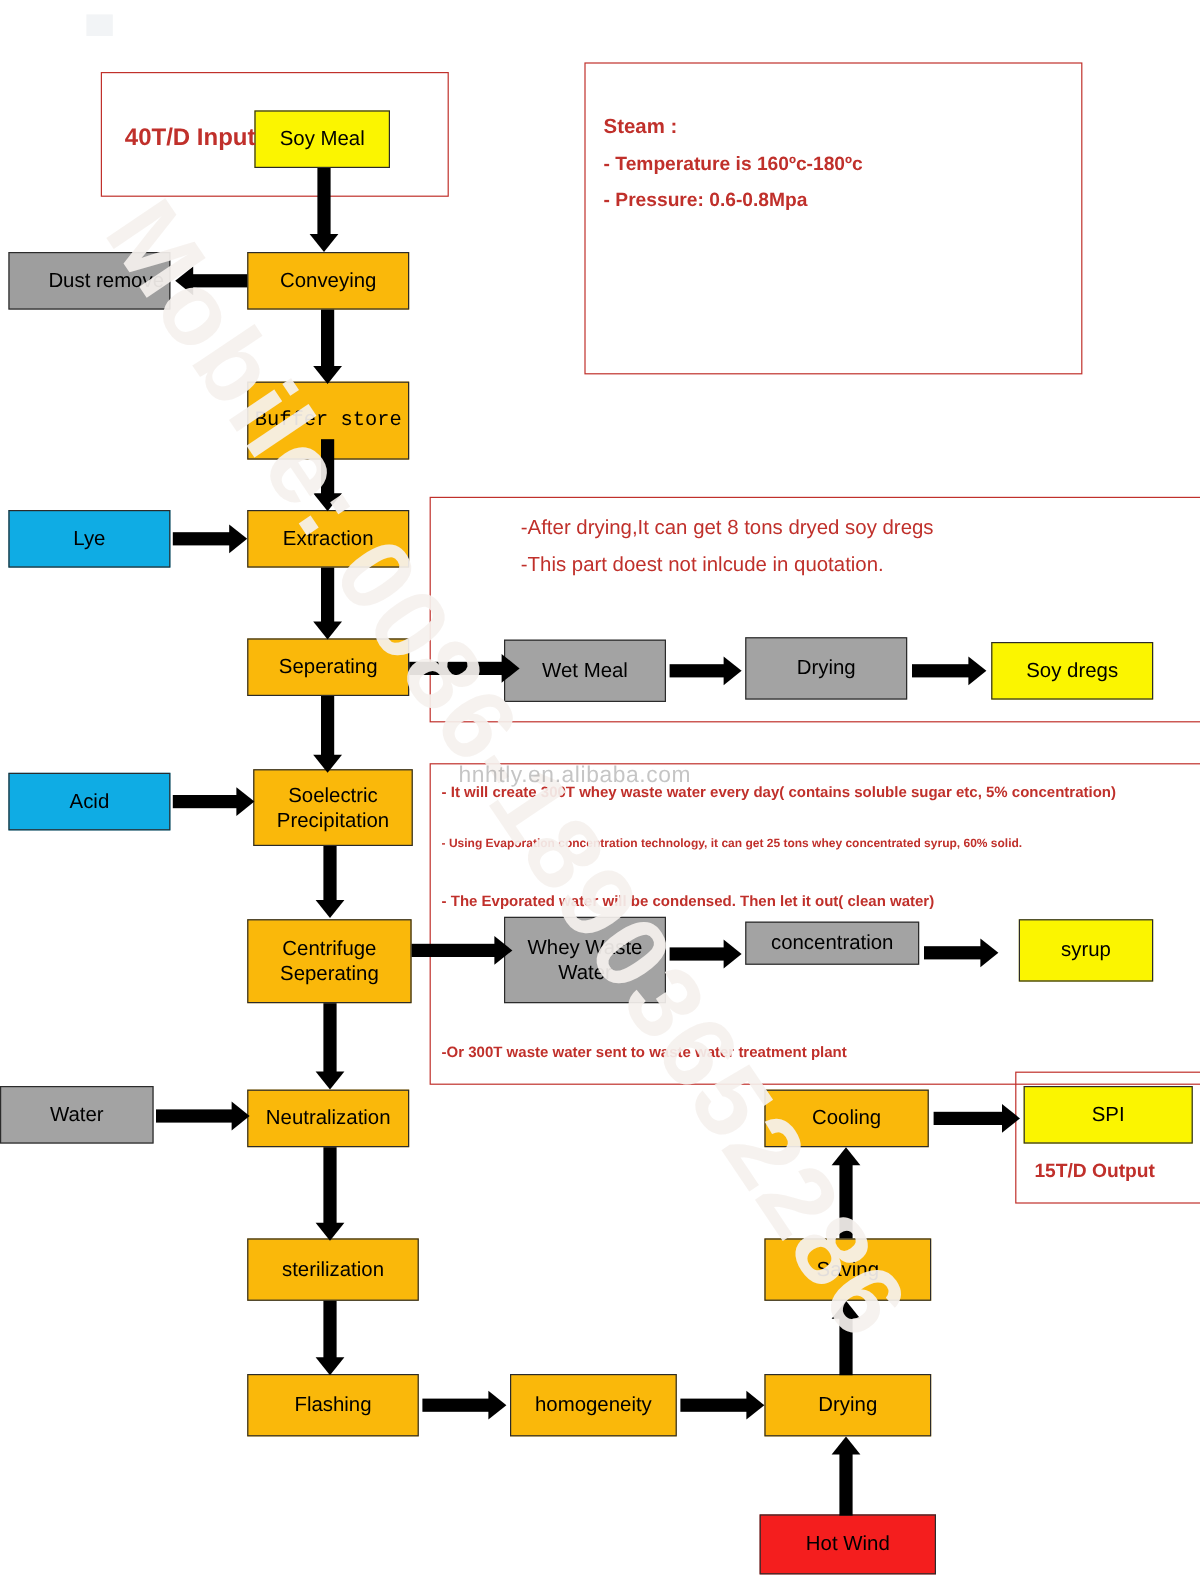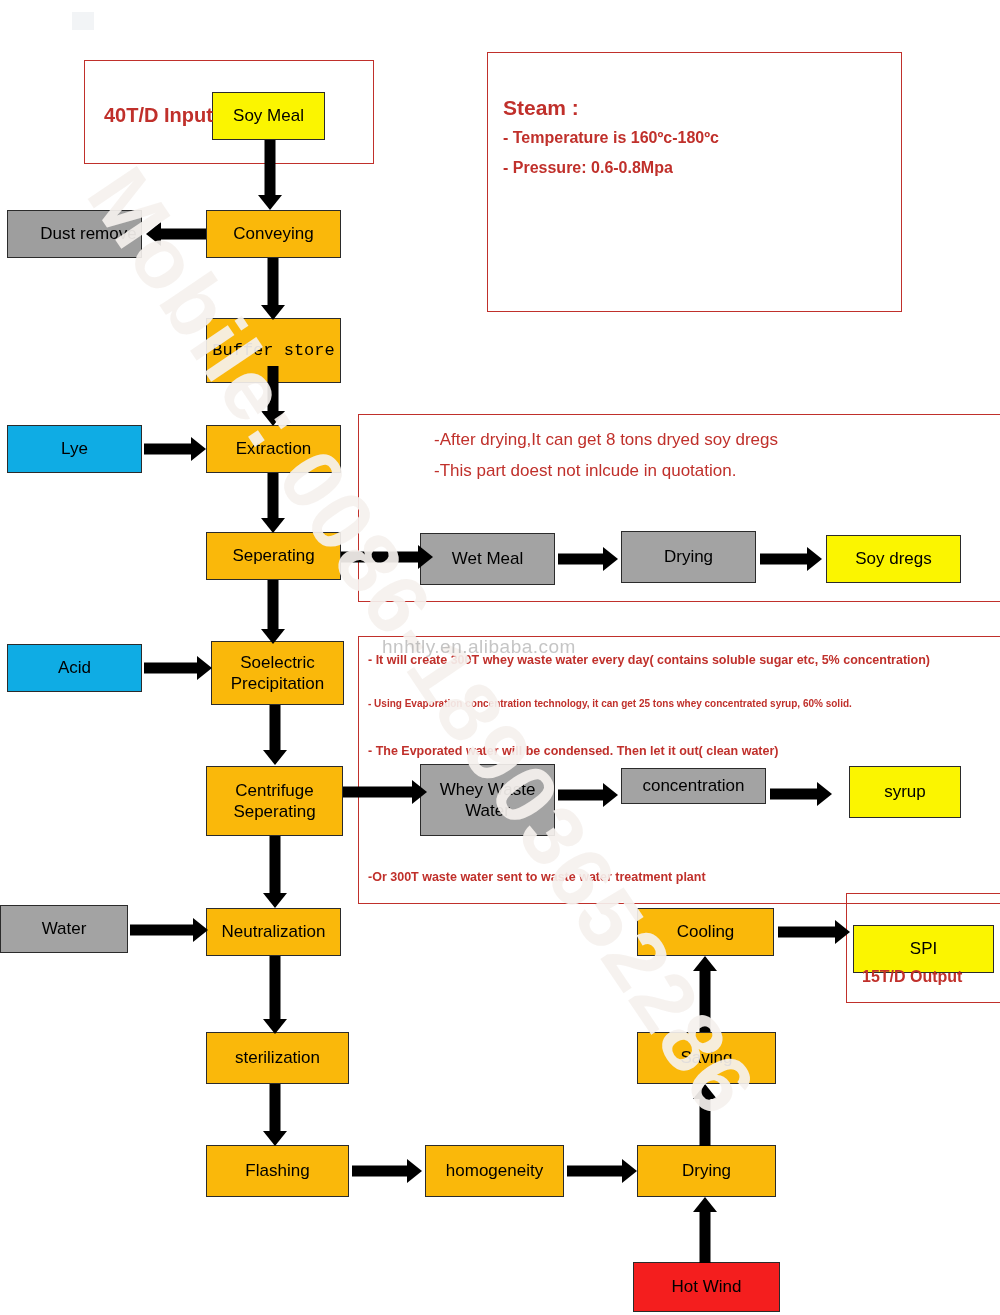--- a/index.html
+++ b/index.html
@@ -143,21 +143,21 @@
   <div id="title-badge"></div>
 
   <div class="wm-diag">Mobile: 0086-18903652286</div>
   <div class="wm-url">hnhtly.en.alibaba.com</div>
 
   <div class="redbox" style="left:84px;top:60px;width:290px;height:104px;"></div>
   <div class="redtext bold" style="left:104px;top:104px;font-size:20px;">40T/D Input</div>
   <div class="node yellow" style="left:212px;top:92px;width:113px;height:48px;">Soy Meal</div>
 
   <div class="redbox" style="left:487px;top:52px;width:415px;height:260px;"></div>
-  <div class="redtext bold" style="left:503px;top:96px;font-size:21px;">Steam :</div>
+  <div class="redtext bold" style="left:503px;top:96px;font-size:17px;">Steam :</div>
   <div class="redtext bold" style="left:503px;top:129px;font-size:16px;">- Temperature is 160ºc-180ºc</div>
   <div class="redtext bold" style="left:503px;top:159px;font-size:16px;">- Pressure: 0.6-0.8Mpa</div>
 
   <div class="arrow v-down" style="left:257px;top:140px;width:26px;height:70px;">
     <div class="shaft" style="height:56px;"></div>
       <div class="head"></div>
   </div>
 
   <div class="node orange" style="left:206px;top:210px;width:135px;height:48px;">Conveying</div>
   <div class="node grey" style="left:7px;top:210px;width:135px;height:48px;padding-left:32px;">Dust remove</div>
@@ -270,21 +270,21 @@
   </div>
 
   <div class="node green" style="left:0px;top:905px;width:128px;height:48px;">Water</div>
   <div class="node orange" style="left:206px;top:908px;width:135px;height:48px;">Neutralization</div>
   <div class="arrow h-right" style="left:130px;top:918px;width:78px;height:24px;">
     <div class="shaft" style="width:66px;"></div>
       <div class="head"></div>
   </div>
 
   <div class="redbox" style="left:846px;top:893px;width:156px;height:110px;"></div>
-  <div class="node yellow" style="left:853px;top:905px;width:141px;height:48px;margin-top:20px;">SPI</div>
+  <div class="node yellow" style="left:853px;top:905px;width:141px;height:48px;">SPI</div>
   <div class="redtext bold" style="left:862px;top:968px;font-size:16px;">15T/D Output</div>
 
   <div class="node orange" style="left:637px;top:908px;width:137px;height:48px;">Cooling</div>
   <div class="arrow h-right" style="left:778px;top:920px;width:72px;height:24px;">
     <div class="shaft" style="width:60px;"></div>
       <div class="head"></div>
   </div>
 
   <div class="arrow v-up" style="left:692px;top:956px;width:26px;height:76px;">
     <div class="shaft" style="height:62px;"></div>

